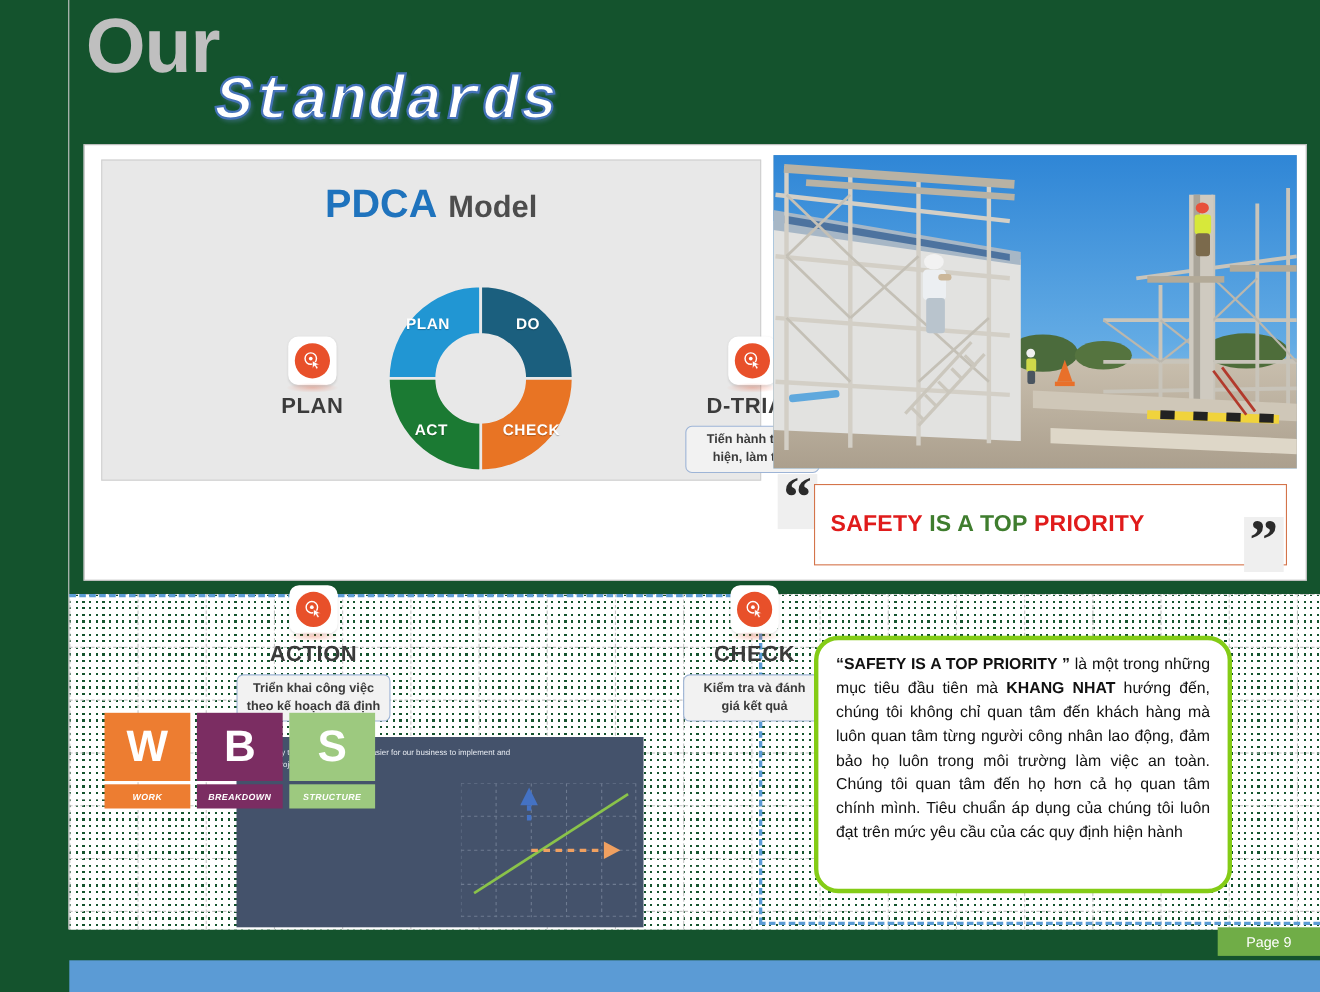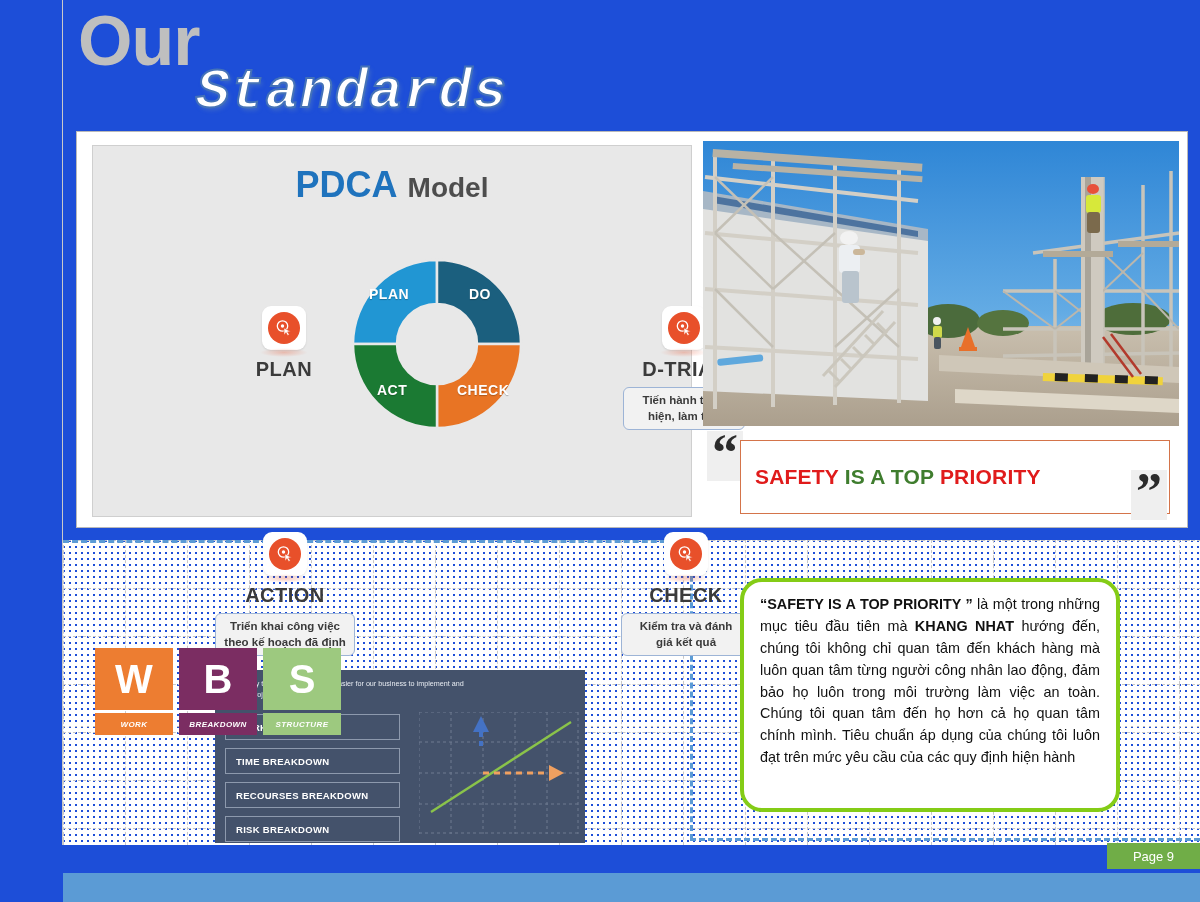--- a/index.html
+++ b/index.html
@@ -4,21 +4,21 @@
 <style>
   * { box-sizing: border-box; margin: 0; padding: 0; }
   html, body { width: 1200px; height: 902px; overflow: hidden; }
   body {
     font-family: "Liberation Sans", sans-serif;
     background: #ffffff;
     position: relative;
   }
 
   
-  #slide { position: absolute; inset: 0; background: #1d4ed8; }
+  #slide { position: absolute; inset: 0; background: #14532d; }
 
   .left-margin-line {
     position: absolute; left: 62px; top: 0; width: 1px; height: 845px;
     background: #c9c9c9;
   }
 
   
   .grid-area {
     position: absolute; left: 63px; top: 540px; width: 1137px; height: 305px;
     background-image:
@@ -65,21 +65,21 @@
 
   
   .top-frame {
     position: absolute; left: 76px; top: 131px; width: 1112px; height: 397px;
     background: #ffffff; border: 1px solid #b9b9b9;
     padding: 6px;
   }
 
   
   .pdca-panel {
-    position: absolute; left: 92px; top: 145px; width: 600px; height: 372px;
+    position: absolute; left: 92px; top: 145px; width: 600px; height: 292px;
     background: #e8e8e8; border: 1px solid #cfcfcf;
   }
   .pdca-title {
     position: absolute; left: 0; width: 100%; top: 18px; text-align: center;
     white-space: nowrap;
   }
   .pdca-title .p1 {
     font-size: 36px; font-weight: bold; color: #1f73bd; letter-spacing: 0px;
   }
   .pdca-title .p2 {
@@ -489,26 +489,20 @@
       <span class="green">IS A TOP</span>
       <span class="red">PRIORITY</span>
     </div>
   </div>
   <div class="quote-close">”</div>
 
 
   <div class="wbs-graphic">
     <div class="wbs-dark">
       <div class="wbs-quote">“ We apply the WBS tool makes it easier for our business to implement and monitor projects.”</div>
-      <div class="wbs-rows">
-        <div class="wbs-row">WORK BREAKDOWN</div>
-        <div class="wbs-row">TIME BREAKDOWN</div>
-        <div class="wbs-row">RECOURSES BREAKDOWN</div>
-        <div class="wbs-row">RISK BREAKDOWN</div>
-      </div>
       <div class="wbs-chart">
         <svg width="160" height="122" viewBox="0 0 160 122">
           <g stroke="#6e7b91" stroke-width="1" stroke-dasharray="3 3">
             <path d="M0 0 L0 122"></path>
               <path d="M32 0 L32 122"></path>
               <path d="M64 0 L64 122"></path>
             <path d="M96 0 L96 122"></path>
               <path d="M128 0 L128 122"></path>
               <path d="M159 0 L159 122"></path>
             <path d="M0 0 L160 0"></path>

